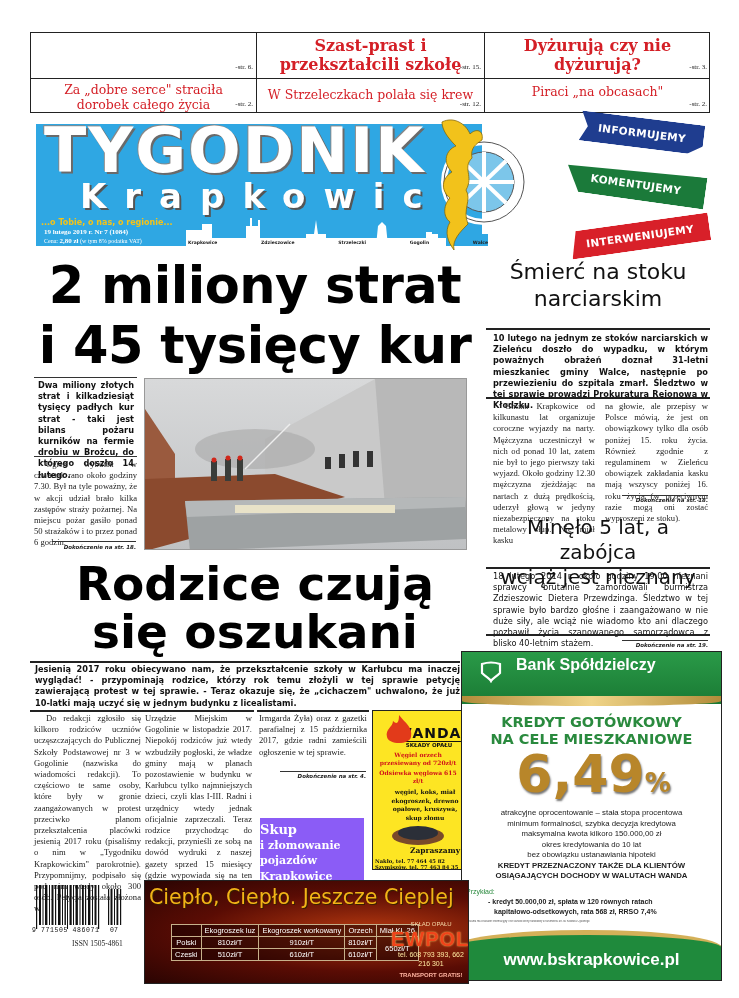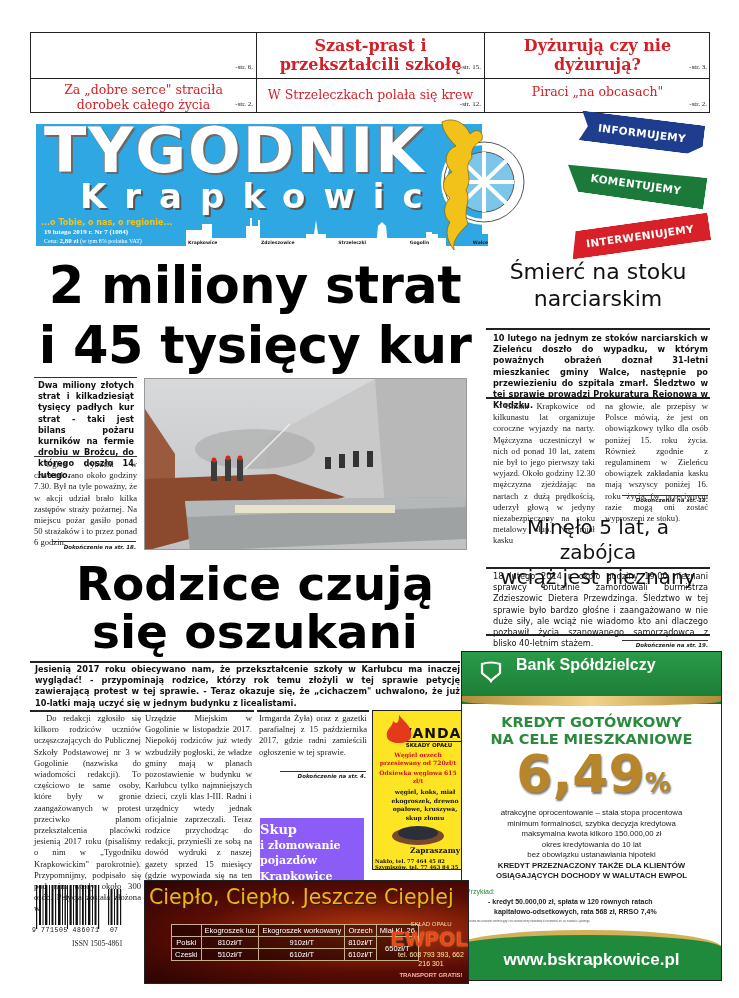--- a/index.html
+++ b/index.html
@@ -261,21 +261,21 @@
   <div style="position:absolute;left:2px;top:92px;width:100%;text-align:center;color:#b8862a;font-family:'DejaVu Sans',sans-serif;font-weight:bold;font-size:52px;line-height:60px;text-shadow:1px 2px 2px #777;">
     <span>6,49</span><span style="font-size:26px;">%</span>
   </div>
   <div style="position:absolute;left:0;top:156px;width:100%;text-align:center;font-size:7.8px;line-height:10.5px;color:#222;">
     <div>atrakcyjne oprocentowanie – stała stopa procentowa</div>
     <div>minimum formalności, szybka decyzja kredytowa</div>
     <div>maksymalna kwota kilkoro 150.000,00 zł</div>
     <div>okres kredytowania do 10 lat</div>
     <div>bez obowiązku ustanawiania hipoteki</div>
     <div style="font-weight:bold;">KREDYT PRZEZNACZONY TAKŻE DLA KLIENTÓW</div>
-    <div style="font-weight:bold;">OSIĄGAJĄCYCH DOCHODY W WALUTACH EWPOL</div>
+    <div style="font-weight:bold;">OSIĄGAJĄCYCH DOCHODY W WALUTACH WANDA</div>
   </div>
   <div style="position:absolute;left:4px;top:236px;font-size:7px;color:#2a8a3e;">Przykład:</div>
   <div style="position:absolute;left:26px;top:245px;font-size:7px;font-weight:bold;color:#222;line-height:10px;">
     <div>- kredyt 50.000,00 zł, spłata w 120 równych ratach</div>
     <div style="padding-left:6px;">kapitałowo-odsetkowych, rata 568 zł, RRSO 7,4%</div>
   </div>
   <div style="position:absolute;left:4px;top:268px;width:239px;font-size:2.6px;color:#555;white-space:nowrap;overflow:hidden;">Reklama ma charakter informacyjny i nie stanowi oferty handlowej w rozumieniu art. 66 Kodeksu Cywilnego</div>
   <div style="position:absolute;left:-10px;top:278px;width:270px;height:60px;background:#1f8a3c;border-radius:50% 50% 0 0 / 18px 18px 0 0;border-top:5px solid #d4b058;"></div>
   <div style="position:absolute;left:0;top:298px;width:100%;text-align:center;color:#fff;font-size:17px;font-weight:bold;">www.bskrapkowice.pl</div>
 </div>

